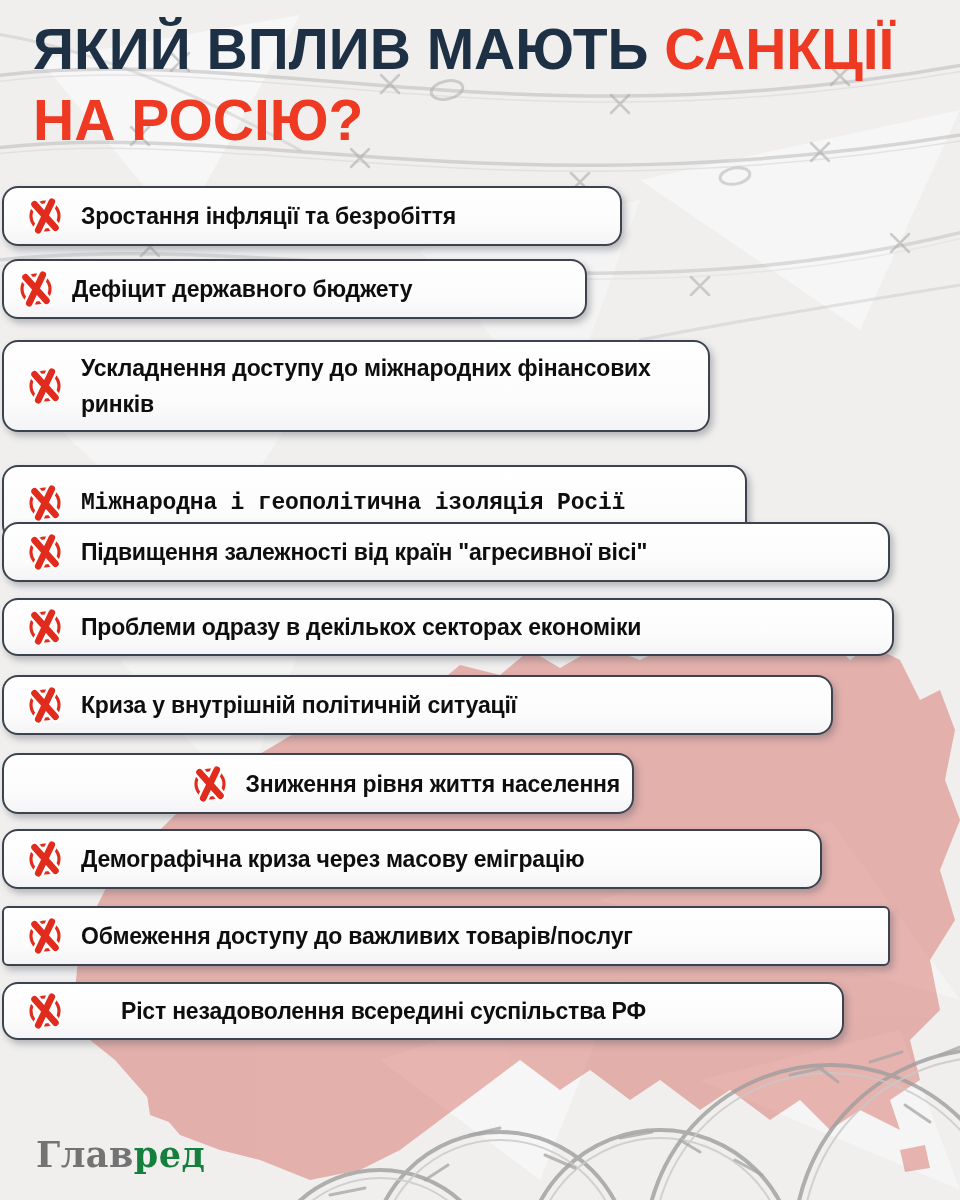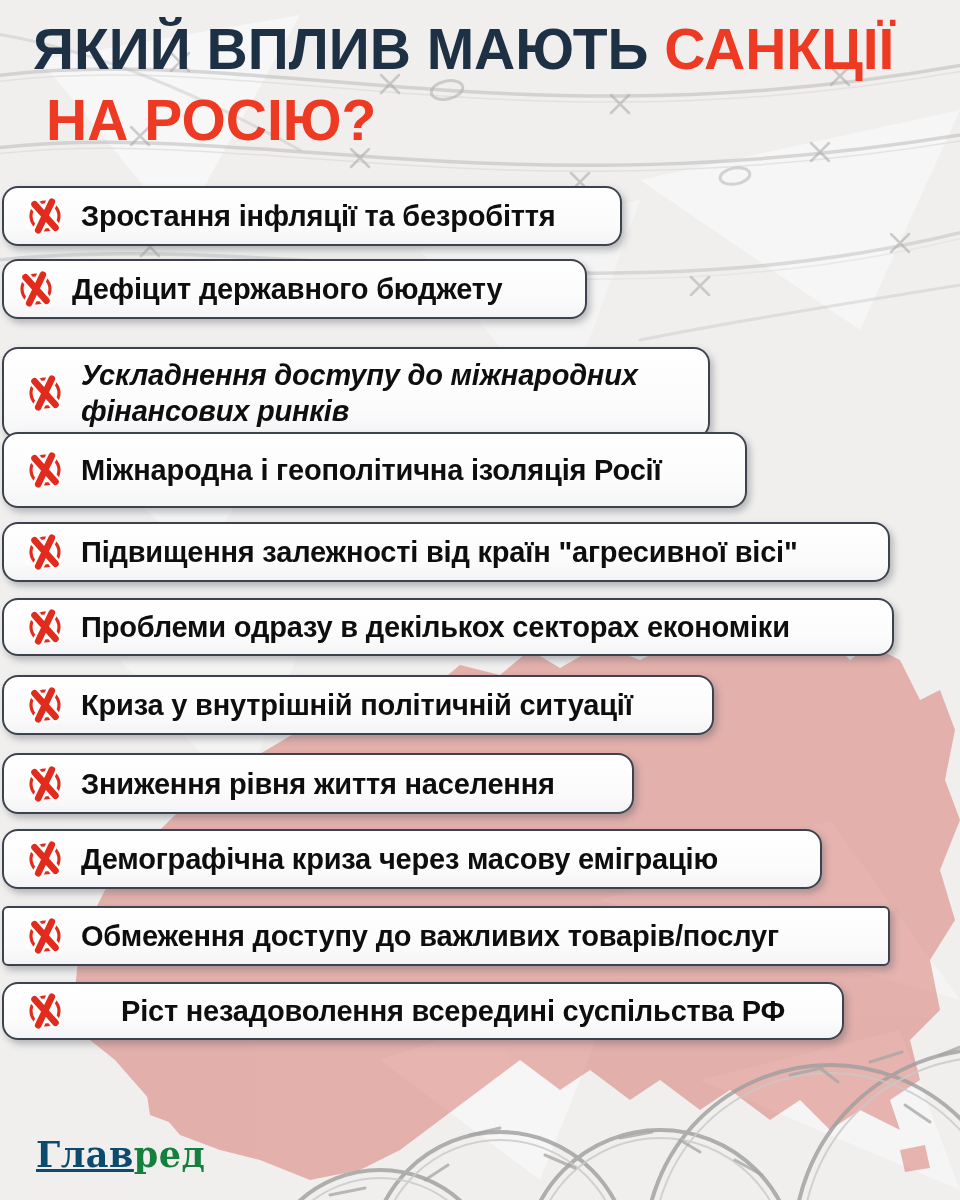--- a/index.html
+++ b/index.html
@@ -5,50 +5,50 @@
   html,body{margin:0;padding:0;}
   body{width:960px;height:1200px;overflow:hidden;font-family:"Liberation Sans",sans-serif;}
   .stage{position:relative;width:960px;height:1200px;background:#f0efee;overflow:hidden;}
   svg.bg{position:absolute;left:0;top:0;width:960px;height:1200px;}
 
   
   .title{position:absolute;left:33px;top:14px;margin:0;z-index:5;
          font-weight:700;font-size:57px;line-height:71px;letter-spacing:0px;white-space:nowrap;}
   .t-dark{color:#1d3044;}
   .t-red{color:#ee3a22;}
-  .t-line2{display:block;margin-left:13px;}
+  .t-line2{display:block;}
 
   
   .list{list-style:none;margin:0;padding:0;}
   .pill{position:absolute;left:2px;z-index:4;display:flex;align-items:center;
         background:linear-gradient(180deg,#ffffff 0%,#fbfbfc 70%,#f4f4f6 100%);
         border:2px solid #3d434e;border-radius:16px;
         box-shadow:3px 4px 7px rgba(90,90,100,0.40);
         padding:0 12px 0 20px;box-sizing:border-box;}
   .pill .mark{flex:0 0 auto;width:42px;height:42px;margin-right:15px;display:block;}
-  .pill .label{font-weight:700;font-size:29px;line-height:36px;color:#0e0e0e;
+  .pill .label{font-weight:700;font-size:23px;line-height:36px;color:#0e0e0e;
                white-space:nowrap;letter-spacing:-0.2px;}
   .pill.wrap .label{white-space:normal;}
 
   .pill:nth-of-type(1){top:186px;width:620px;height:60px;}
   .pill:nth-of-type(2){top:259px;width:585px;height:60px;padding-left:11px;}
-  .pill:nth-of-type(3){top:347px;width:708px;height:92px;font-style:italic;}
-  .pill:nth-of-type(4){top:432px;width:745px;height:76px;}
+  .pill:nth-of-type(3){top:340px;width:708px;height:92px;}
+  .pill:nth-of-type(4){top:465px;width:745px;height:76px;font-family:Liberation Mono, monospace;}
   .pill:nth-of-type(5){top:522px;width:888px;height:60px;}
   .pill:nth-of-type(6){top:598px;width:892px;height:58px;}
-  .pill:nth-of-type(7){top:675px;width:712px;height:60px;}
-  .pill:nth-of-type(8){top:753px;width:632px;height:61px;}
+  .pill:nth-of-type(7){top:675px;width:831px;height:60px;}
+  .pill:nth-of-type(8){top:753px;width:632px;height:61px;justify-content:flex-end;}
   .pill:nth-of-type(9){top:829px;width:820px;height:60px;}
   .pill:nth-of-type(10){top:906px;width:888px;height:60px;border-radius:6px;}
   .pill:nth-of-type(11){top:982px;width:842px;height:58px;gap:40px;}
 
   
   .logo{position:absolute;left:36px;top:1134px;z-index:5;
         font-family:"DejaVu Serif",serif;font-weight:700;font-size:35px;letter-spacing:0.5px;}
-  .l-dark{color:#0c4a6e;text-decoration:underline;}
+  .l-dark{color:#737373;}
   .l-orange{color:#15803d;}
 </style>
 </head>
 <body>
 
 <div class="stage">
 
   <svg class="bg" viewBox="0 0 960 1200" aria-hidden="true">
 
     <g fill="#ffffff">

